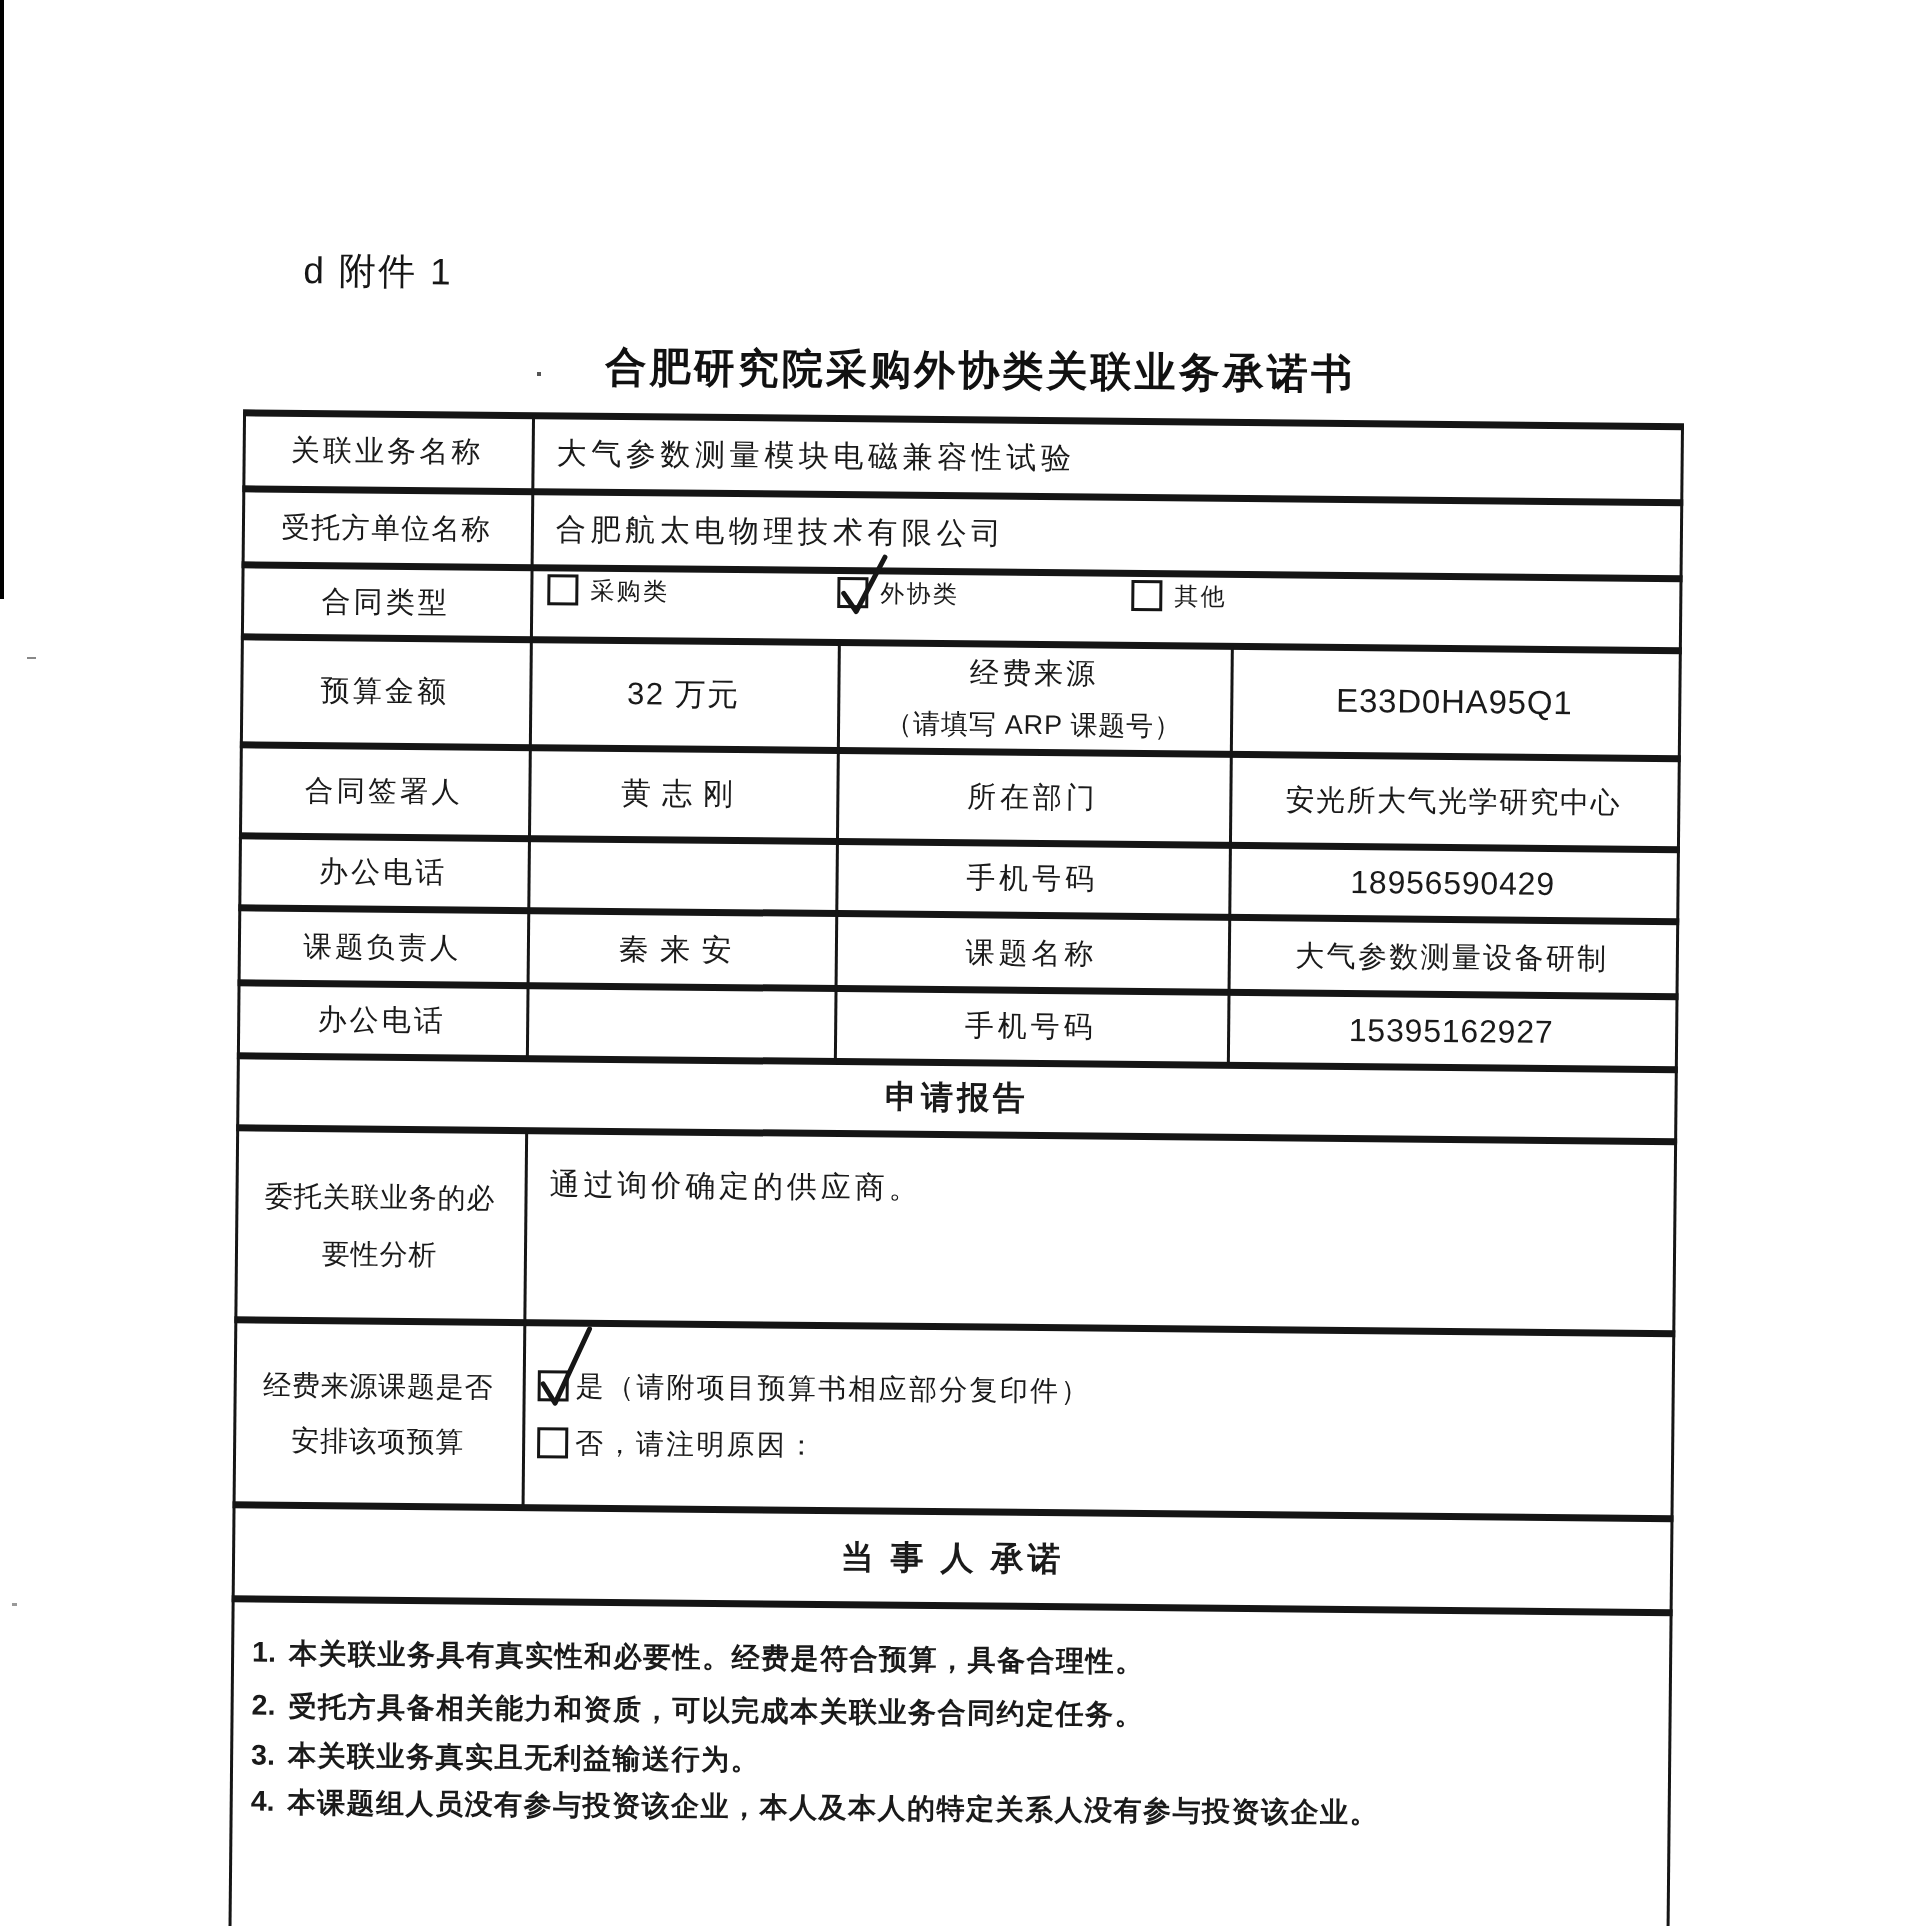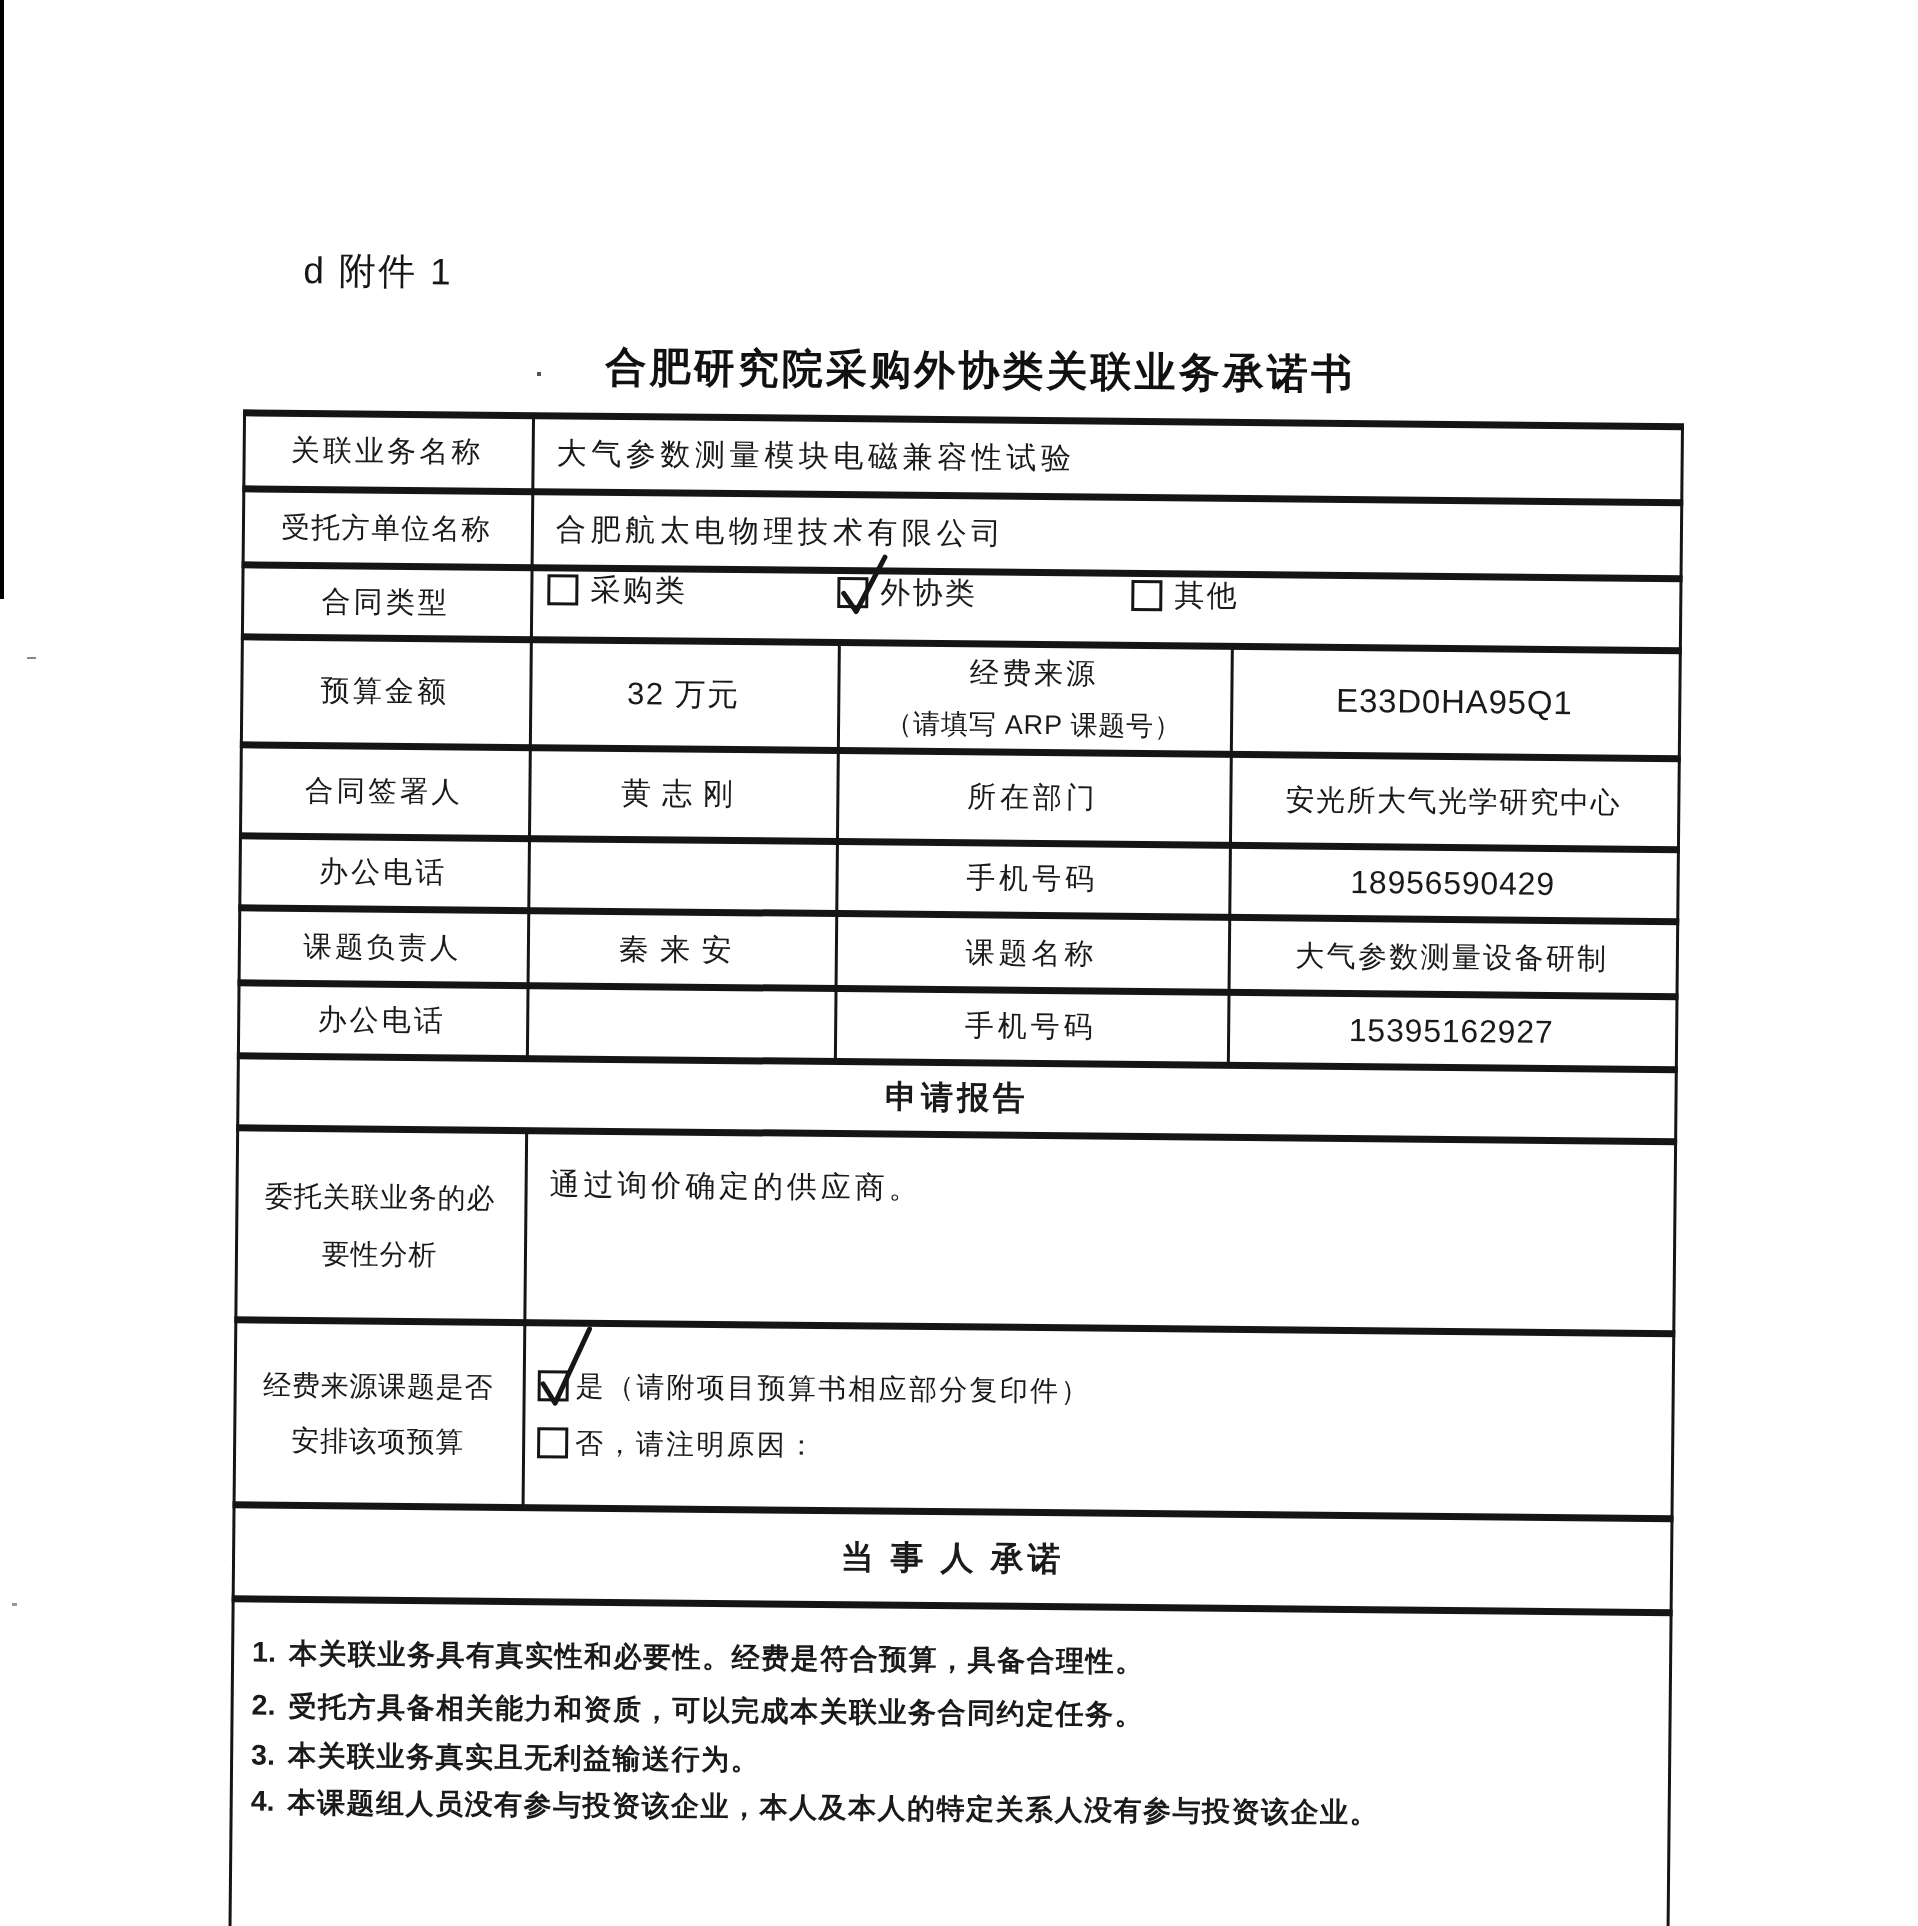--- a/index.html
+++ b/index.html
@@ -17,21 +17,21 @@
   .hline{position:absolute;left:0;width:1441px;height:7px;background:#151515;}
   .vline{position:absolute;width:2.7px;background:#151515;}
   .cell{position:absolute;display:flex;align-items:center;justify-content:center;
     text-align:center;font-size:29px;letter-spacing:3.1px;}
   .cell.left{justify-content:flex-start;text-align:left;}
   .cell.col{flex-direction:column;}
   .num-val{font-size:32px;letter-spacing:0.8px;font-weight:500;}
   .code-val{font-size:33px;letter-spacing:0.8px;font-weight:500;}
   .section-hd{font-weight:bold;font-size:32px;letter-spacing:3.9px;}
   .checkbox{position:absolute;width:31px;height:31px;border:3.9px solid #151515;background:#fff;box-sizing:border-box;}
-  .opt-label{position:absolute;font-size:30px;letter-spacing:2.3px;height:35px;display:flex;align-items:center;}
+  .opt-label{position:absolute;font-size:24px;letter-spacing:2.3px;height:35px;display:flex;align-items:center;}
   .tick{position:absolute;}
   .commit-item{position:absolute;font-size:28px;font-weight:600;letter-spacing:1.5px;white-space:nowrap;}
   .commit-num{position:absolute;font-size:28.5px;font-weight:bold;}
   .scan-strip-left{position:absolute;left:0;top:0;width:3.5px;height:599px;background:#000;}
   .speck{position:absolute;background:#555;}
 </style>
 </head>
 <body>
 
 <div class="page">

